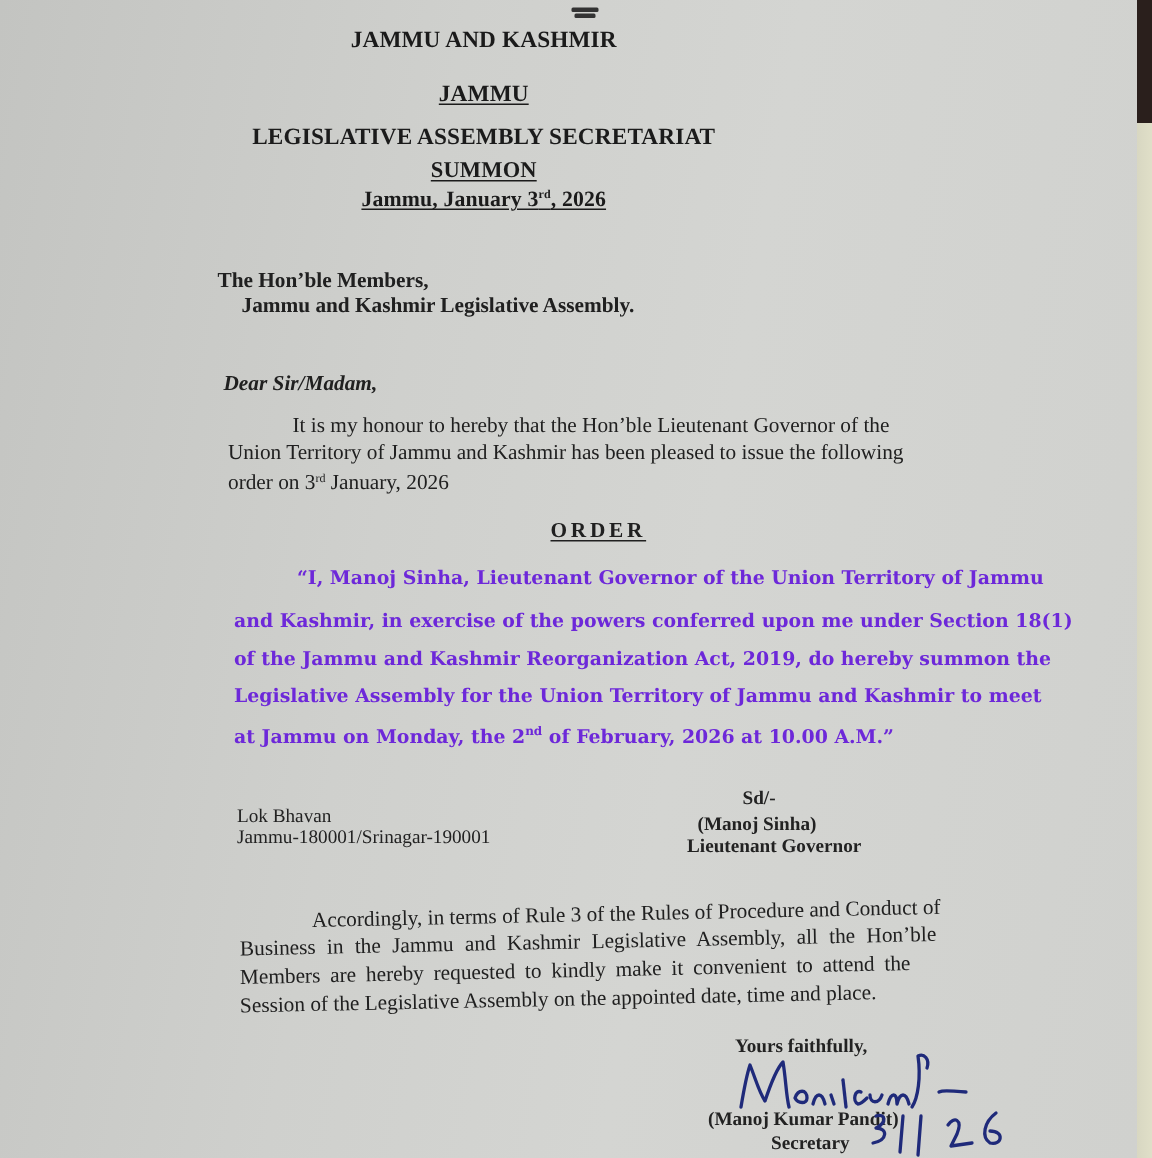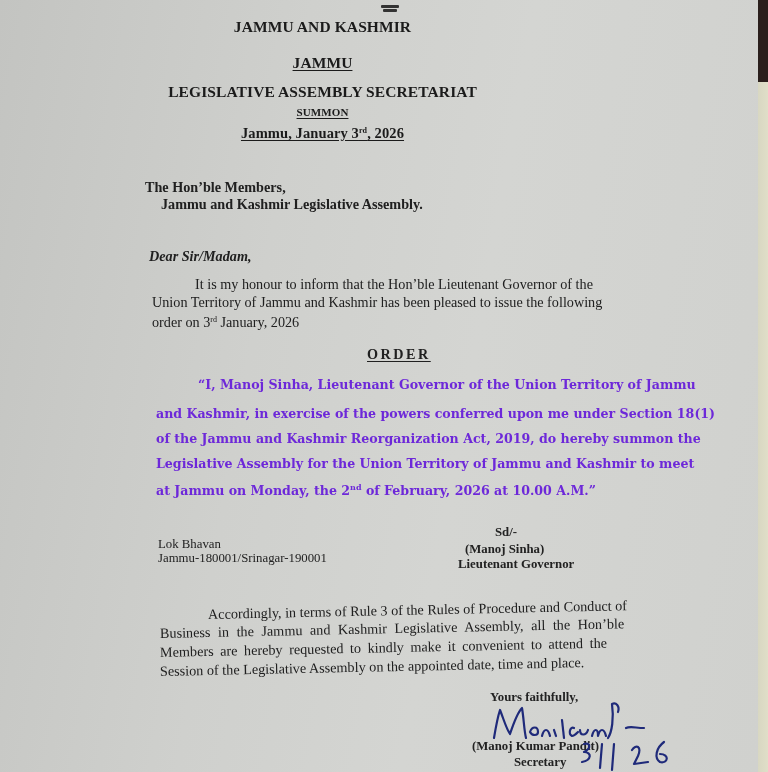--- a/index.html
+++ b/index.html
@@ -42,29 +42,29 @@
 <div class="edge-strip"></div>
 
 <div class="emblem">
     <span></span>
     <span style="width:14px;margin-left:2px"></span>
   </div>
 <div class="text hdr b" style="top:18px;">JAMMU AND KASHMIR</div>
 <div class="text hdr b" style="top:36px;margin-top:47px;">LEGISLATIVE ASSEMBLY SECRETARIAT</div>
 <div class="text hdr b" style="top:54px;"><span class="u">JAMMU</span></div>
 
-<div class="text hdr b" style="top:106px;font-size:11px;"><span class="u">SUMMON</span></div>
+<div class="text hdr b" style="top:106px;font-size:15px;"><span class="u">SUMMON</span></div>
 <div class="text hdr b" style="top:125px;font-size:14.5px;"><span class="u"><span>Jammu, January 3</span><sup>rd</sup><span>, 2026</span></span></div>
 
 <div class="text body-txt b" style="left:145px;top:179px;">The Hon’ble Members,</div>
 <div class="text body-txt b" style="left:146px;top:196px;margin-left:15px;">Jammu and Kashmir Legislative Assembly.</div>
 
 <div class="text body-txt b" style="left:149px;top:248px;font-style:italic;">Dear Sir/Madam,</div>
 
-<div class="text body-txt" style="left:195px;top:276px;">It is my honour to inform that the Hon’ble Lieutenant Governor of the</div>
+<div class="text body-txt" style="left:195px;top:276px;">It is my honour to hereby that the Hon’ble Lieutenant Governor of the</div>
 <div class="text body-txt" style="left:152px;top:294px;">Union Territory of Jammu and Kashmir has been pleased to issue the following</div>
 <div class="text body-txt" style="left:152px;top:314px;"><span>order on 3</span><sup>rd</sup><span> January, 2026</span></div>
 
 <div class="text body-txt b" style="left:367px;top:346px;letter-spacing:2.5px;"><span class="u">ORDER</span></div>
 
 <div class="text order-txt" style="left:198px;top:377px;">“I, Manoj Sinha, Lieutenant Governor of the Union Territory of Jammu</div>
 <div class="text order-txt" style="left:156px;top:406px;">and Kashmir, in exercise of the powers conferred upon me under Section 18(1)</div>
 <div class="text order-txt" style="left:156px;top:431px;">of the Jammu and Kashmir Reorganization Act, 2019, do hereby summon the</div>
 <div class="text order-txt" style="left:156px;top:456px;">Legislative Assembly for the Union Territory of Jammu and Kashmir to meet</div>
 <div class="text order-txt" style="left:156px;top:482px;"><span>at Jammu on Monday, the 2</span><sup>nd</sup><span> of February, 2026 at 10.00 A.M.”</span></div>

